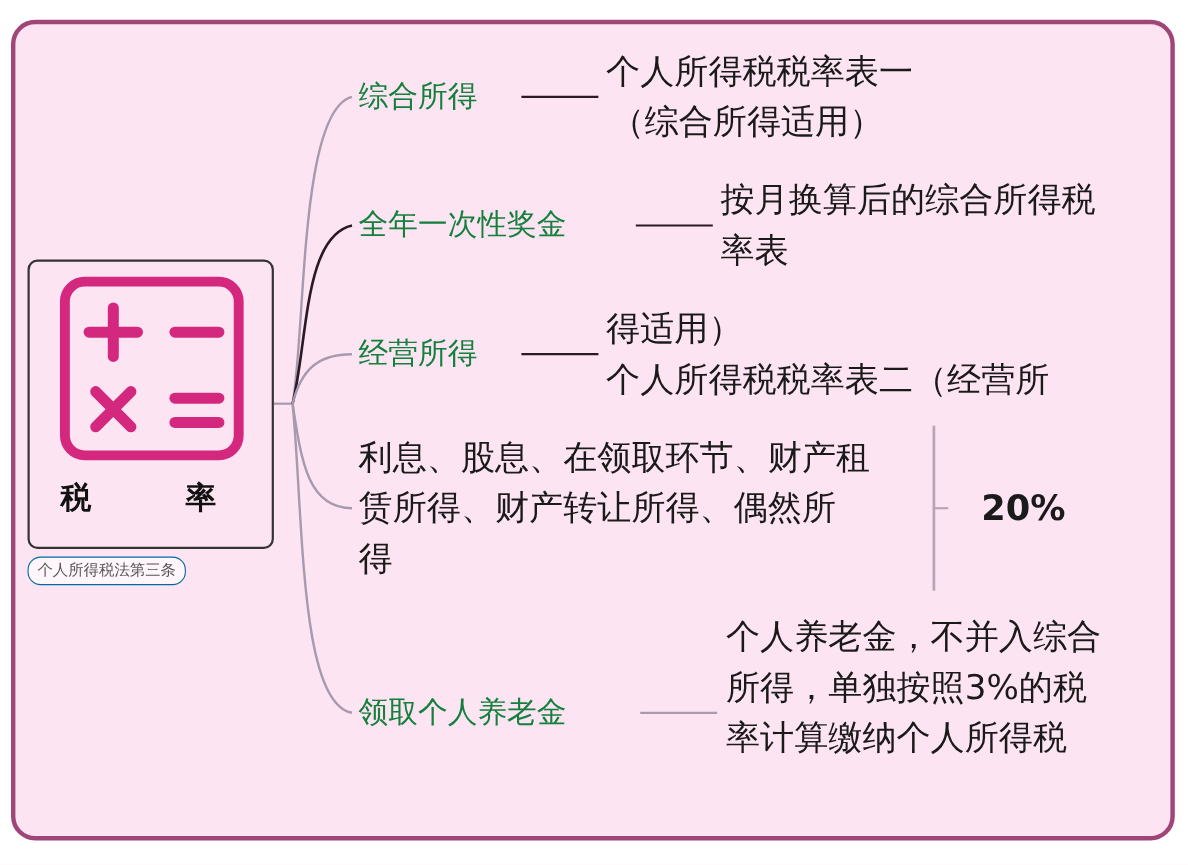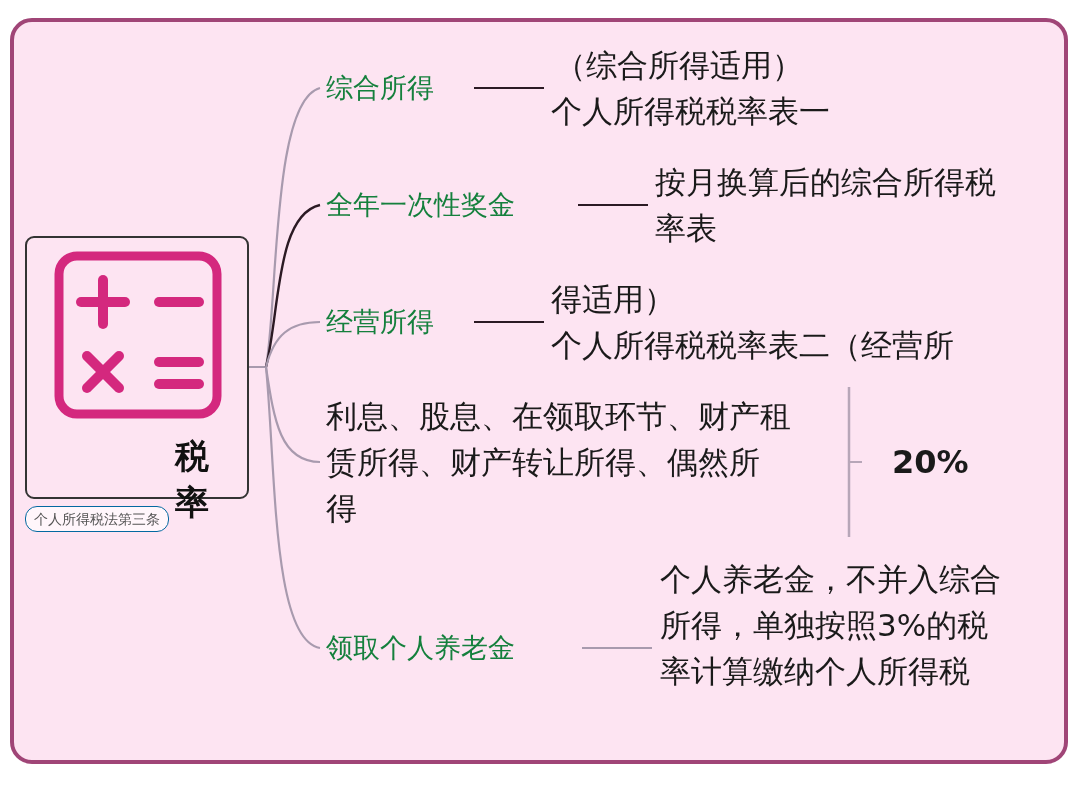--- a/index.html
+++ b/index.html
@@ -4,22 +4,22 @@
 <style>
   html, body { margin:0; padding:0; background:#ffffff; }
   body { width:1080px; height:786px; position:relative; overflow:hidden;
          font-family:"DejaVu Sans", "Liberation Sans", sans-serif; color:#1a1a1a; }
   .frame { position:absolute; left:10px; top:18px; width:1050px; height:738px;
            background:#fde4f2; border:4px solid #a04577; border-radius:22px; }
   svg.links { position:absolute; left:0; top:0; width:1080px; height:786px; pointer-events:none; }
   .center-node { position:absolute; left:25px; top:236px; width:220px; height:259px;
                  border:2.5px solid #333; border-radius:9px; background:#fde4f2; }
   .calc-icon { position:absolute; left:26px; top:12px; width:170px; height:170px; }
-  .center-title { position:absolute; left:0; right:0; top:196px; text-align:right;
-                  font-size:34px; font-weight:bold; color:#111; letter-spacing:38px; padding-left:38px; }
+  .center-title { position:absolute; left:0; right:0; top:196px; text-align:left;
+                  font-size:28px; font-weight:bold; color:#111; letter-spacing:38px; padding-left:28px; }
   .label-tag { position:absolute; left:25px; top:506px; height:24px; padding:0 8px;
                background:#fff6fb; border:1px solid #0369a1; border-radius:12px;
                font-size:14px; line-height:24px; color:#555; }
   .node { position:absolute; font-size:27px; line-height:46px; color:#15803d; white-space:nowrap; }
   .leaf { position:absolute; font-size:31px; line-height:46px; color:#1a1a1a; }
   .bold { font-weight:bold; }
 </style>
 </head>
 <body>
 
@@ -56,22 +56,22 @@
     <line x1="106" y1="112" x2="146" y2="112" stroke="#d4287e" stroke-width="10" stroke-linecap="round"></line>
     <line x1="106" y1="134" x2="146" y2="134" stroke="#d4287e" stroke-width="10" stroke-linecap="round"></line>
   </svg>
   <div class="center-title">税 率</div>
 </div>
 
 <div class="label-tag">个人所得税法第三条</div>
 
 <div class="node" style="left:326px; top:65px;">综合所得</div>
 <div class="leaf" style="left:551px; top:42px;">
+  <div>个人所得税税率表一</div>
   <div style="margin-left:4px;">（综合所得适用）</div>
-  <div>个人所得税税率表一</div>
 </div>
 
 <div class="node" style="left:326px; top:182px;">全年一次性奖金</div>
 <div class="leaf" style="left:655px; top:159px;">
   <div>按月换算后的综合所得税</div>
   <div>率表</div>
 </div>
 
 <div class="node" style="left:326px; top:299px;">经营所得</div>
 <div class="leaf" style="left:551px; top:276px;">

